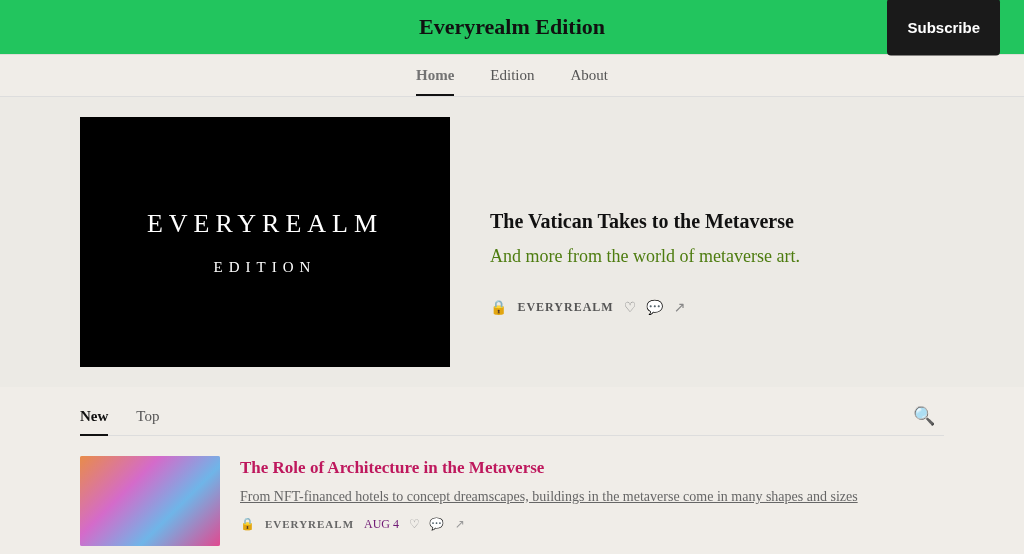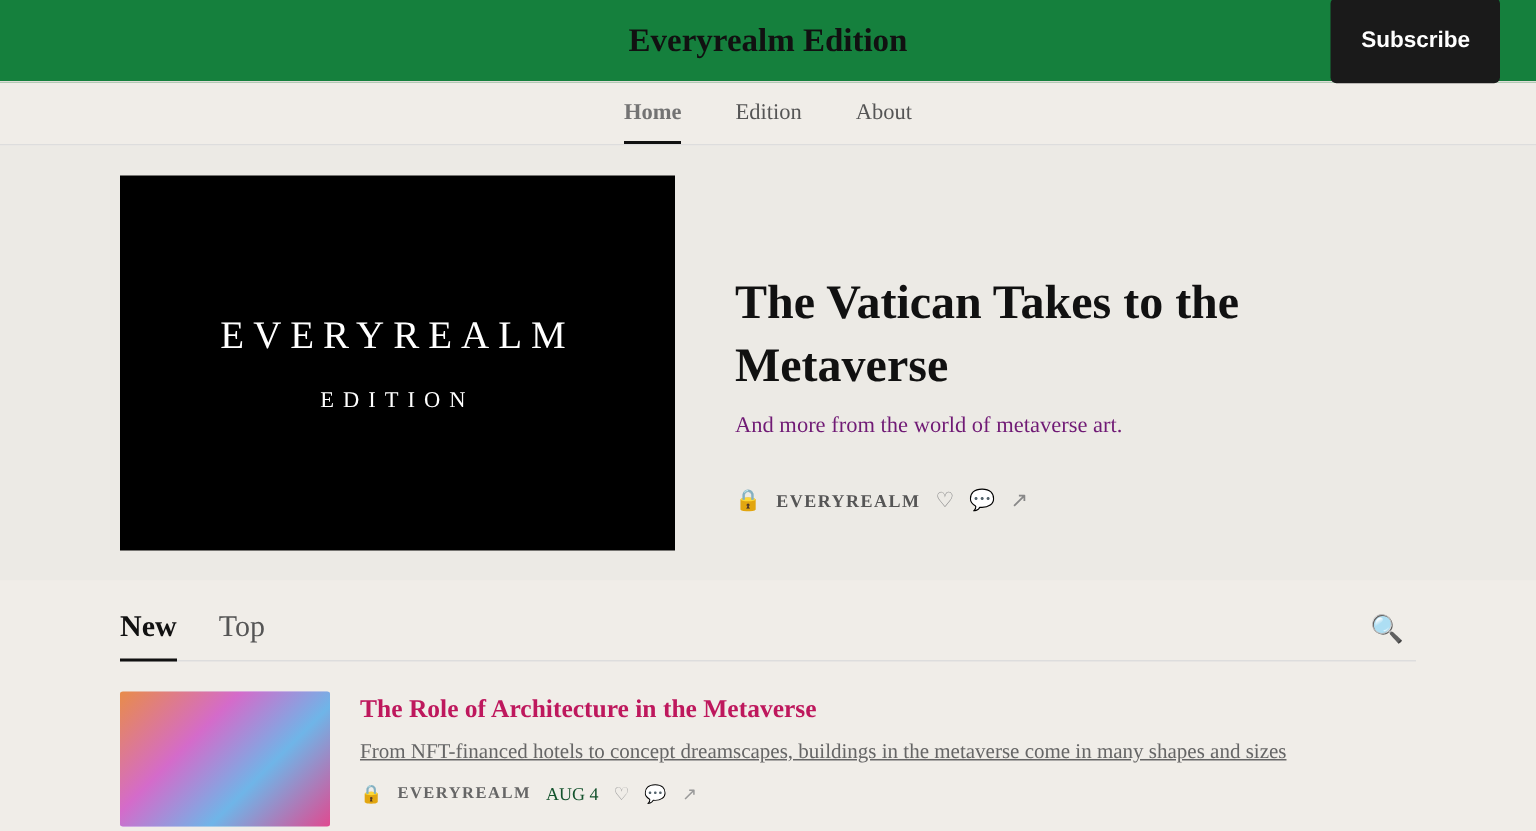--- a/index.html
+++ b/index.html
@@ -5,21 +5,21 @@
     * { margin: 0; padding: 0; box-sizing: border-box; }
     body {
       font-family: -apple-system, BlinkMacSystemFont, 'Segoe UI', Georgia, serif;
       background: #f0ede8;
       color: #1a1a1a;
       min-height: 554px;
     }
 
     
     .header {
-      background: #15803d;
+      background: #22c55e;
       padding: 14px 24px;
       display: flex;
       align-items: center;
       justify-content: center;
       position: relative;
       border-bottom: 1px solid #e0ddd8;
     }
     .header-title {
       font-size: 22px;
       font-weight: 700;
@@ -102,30 +102,30 @@
     .featured-logo-text .sub-word {
       font-size: 15px;
       letter-spacing: 6px;
       display: block;
       margin-top: 20px;
     }
     .featured-content {
       flex: 1;
     }
     .featured-title {
-      font-size: 32px;
+      font-size: 20px;
       font-weight: 700;
       line-height: 1.3;
       color: #111;
       margin-bottom: 12px;
       margin-top: 40px;
     }
     .featured-subtitle {
-      font-size: 15px;
-      color: #701a75;
+      font-size: 18px;
+      color: #4d7c0f;
       margin-bottom: 32px;
     }
     .featured-meta {
       display: flex;
       align-items: center;
       gap: 10px;
       font-size: 13px;
       color: #888;
     }
     .meta-icon {
@@ -148,21 +148,21 @@
 
     
     .tabs-row {
       display: flex;
       align-items: center;
       border-bottom: 1px solid #ddd;
       padding-top: 10px;
       position: relative;
     }
     .tab-item {
-      font-size: 20px;
+      font-size: 15px;
       padding: 10px 0;
       margin-right: 28px;
       cursor: pointer;
       color: #555;
       position: relative;
       font-weight: 400;
     }
     .tab-item.active {
       color: #111;
       font-weight: 700;
@@ -232,21 +232,21 @@
     }
     .post-meta-author {
       font-size: 11px;
       font-weight: 600;
       letter-spacing: 1px;
       color: #666;
       text-transform: uppercase;
     }
     .post-meta-date {
       font-size: 12px;
-      color: #14532d;
+      color: #701a75;
     }
   </style>
 </head>
 <body>
 
 <div class="header">
   <h1 class="header-title">Everyrealm Edition</h1>
   <button class="subscribe-btn">Subscribe</button>
 </div>
 

